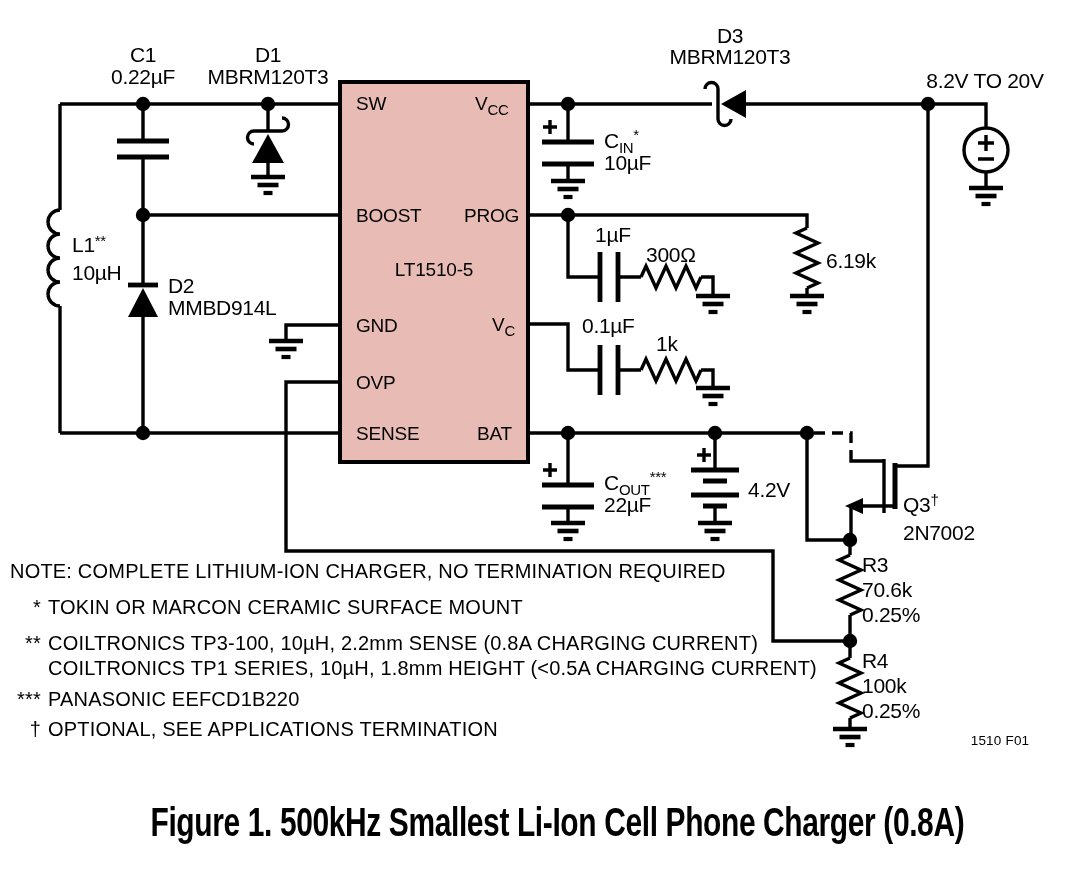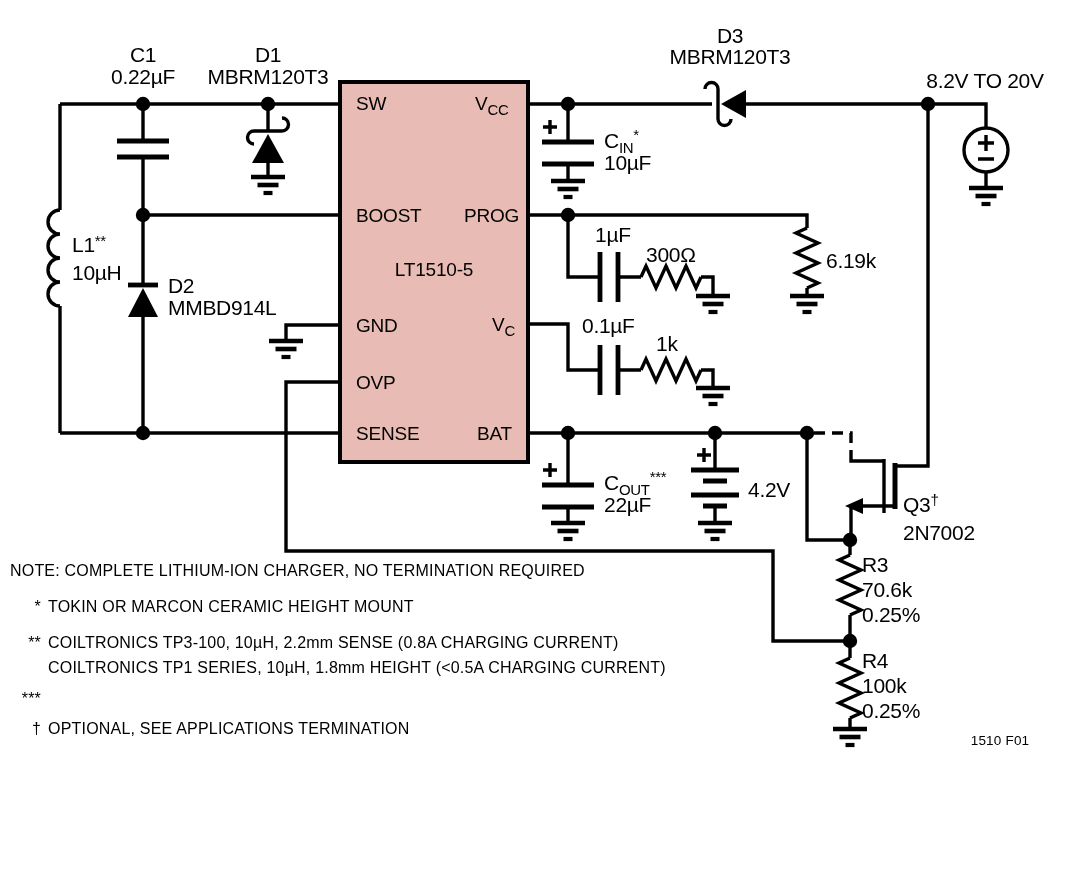--- a/index.html
+++ b/index.html
@@ -9,21 +9,21 @@
   svg text{fill:#000;font-family:"Liberation Sans",sans-serif;}
   .t21{font-size:21px;letter-spacing:-0.3px;}
   .t19{font-size:19px;letter-spacing:-0.2px;}
   .t15{font-size:15px;}
   .t13{font-size:13.5px;letter-spacing:0.2px;}
   .mid{text-anchor:middle;}
   .w{stroke:#000;stroke-width:3.4;fill:none;stroke-linecap:butt;}
   .wd{stroke:#000;stroke-width:3.4;fill:none;stroke-dasharray:11 7;}
   .plate{stroke:#000;stroke-width:4.8;fill:none;}
   .blk{fill:#000;stroke:none;}
-  .notes-line{position:absolute;display:flex;font-size:16px;letter-spacing:0.2px;
+  .notes-line{position:absolute;display:flex;font-size:20px;letter-spacing:0.2px;
               line-height:20px;white-space:pre;}
   .note-bullet{width:33px;text-align:right;margin-right:7px;flex:none;}
   .notes-line.flush .note-bullet{width:0;margin-right:0;}
   .caption{position:absolute;top:799px;left:0;width:1065px;text-align:center;}
   .caption span{display:inline-block;font-size:41px;font-weight:bold;transform:scaleX(0.73);
                 transform-origin:center;letter-spacing:-0.5px;white-space:nowrap;}
 </style>
 </head>
 <body>
 
@@ -215,21 +215,24 @@
         <circle cx="807" cy="433" r="7.2"></circle>
     <circle cx="850" cy="540" r="7.2"></circle>
         <circle cx="850" cy="641" r="7.2"></circle>
   </g>
 
   <text class="t13 mid" x="1000" y="745">1510 F01</text>
 </svg>
 
 <div>
   <div class="notes-line flush" style="left:10px;top:561px;"><span class="note-bullet"></span><span>NOTE: COMPLETE LITHIUM-ION CHARGER, NO TERMINATION REQUIRED</span></div>
-  <div class="notes-line" style="left:8px;top:597px;"><span class="note-bullet">*</span><span>TOKIN OR MARCON CERAMIC HEIGHT MOUNT</span></div>
+  <div class="notes-line" style="left:8px;top:597px;"><span class="note-bullet">*</span><span>TOKIN OR MARCON CERAMIC SURFACE MOUNT</span></div>
   <div class="notes-line" style="left:8px;top:633px;"><span class="note-bullet">**</span><span>COILTRONICS TP3-100, 10µH, 2.2mm SENSE (0.8A CHARGING CURRENT)</span></div>
   <div class="notes-line" style="left:8px;top:658px;"><span class="note-bullet"></span><span>COILTRONICS TP1 SERIES, 10µH, 1.8mm HEIGHT (&lt;0.5A CHARGING CURRENT)</span></div>
-  <div class="notes-line" style="left:8px;top:689px;"><span class="note-bullet">***</span></div>
+  <div class="notes-line" style="left:8px;top:689px;"><span class="note-bullet">***</span><span>PANASONIC EEFCD1B220</span></div>
   <div class="notes-line" style="left:8px;top:719px;"><span class="note-bullet">†</span><span>OPTIONAL, SEE APPLICATIONS TERMINATION</span></div>
 </div>
 
-
+<div class="caption">
+  <span>Figure 1. 500kHz Smallest Li-Ion Cell Phone Charger (0.8A)</span>
 </div>
 
+</div>
+
 </body></html>

